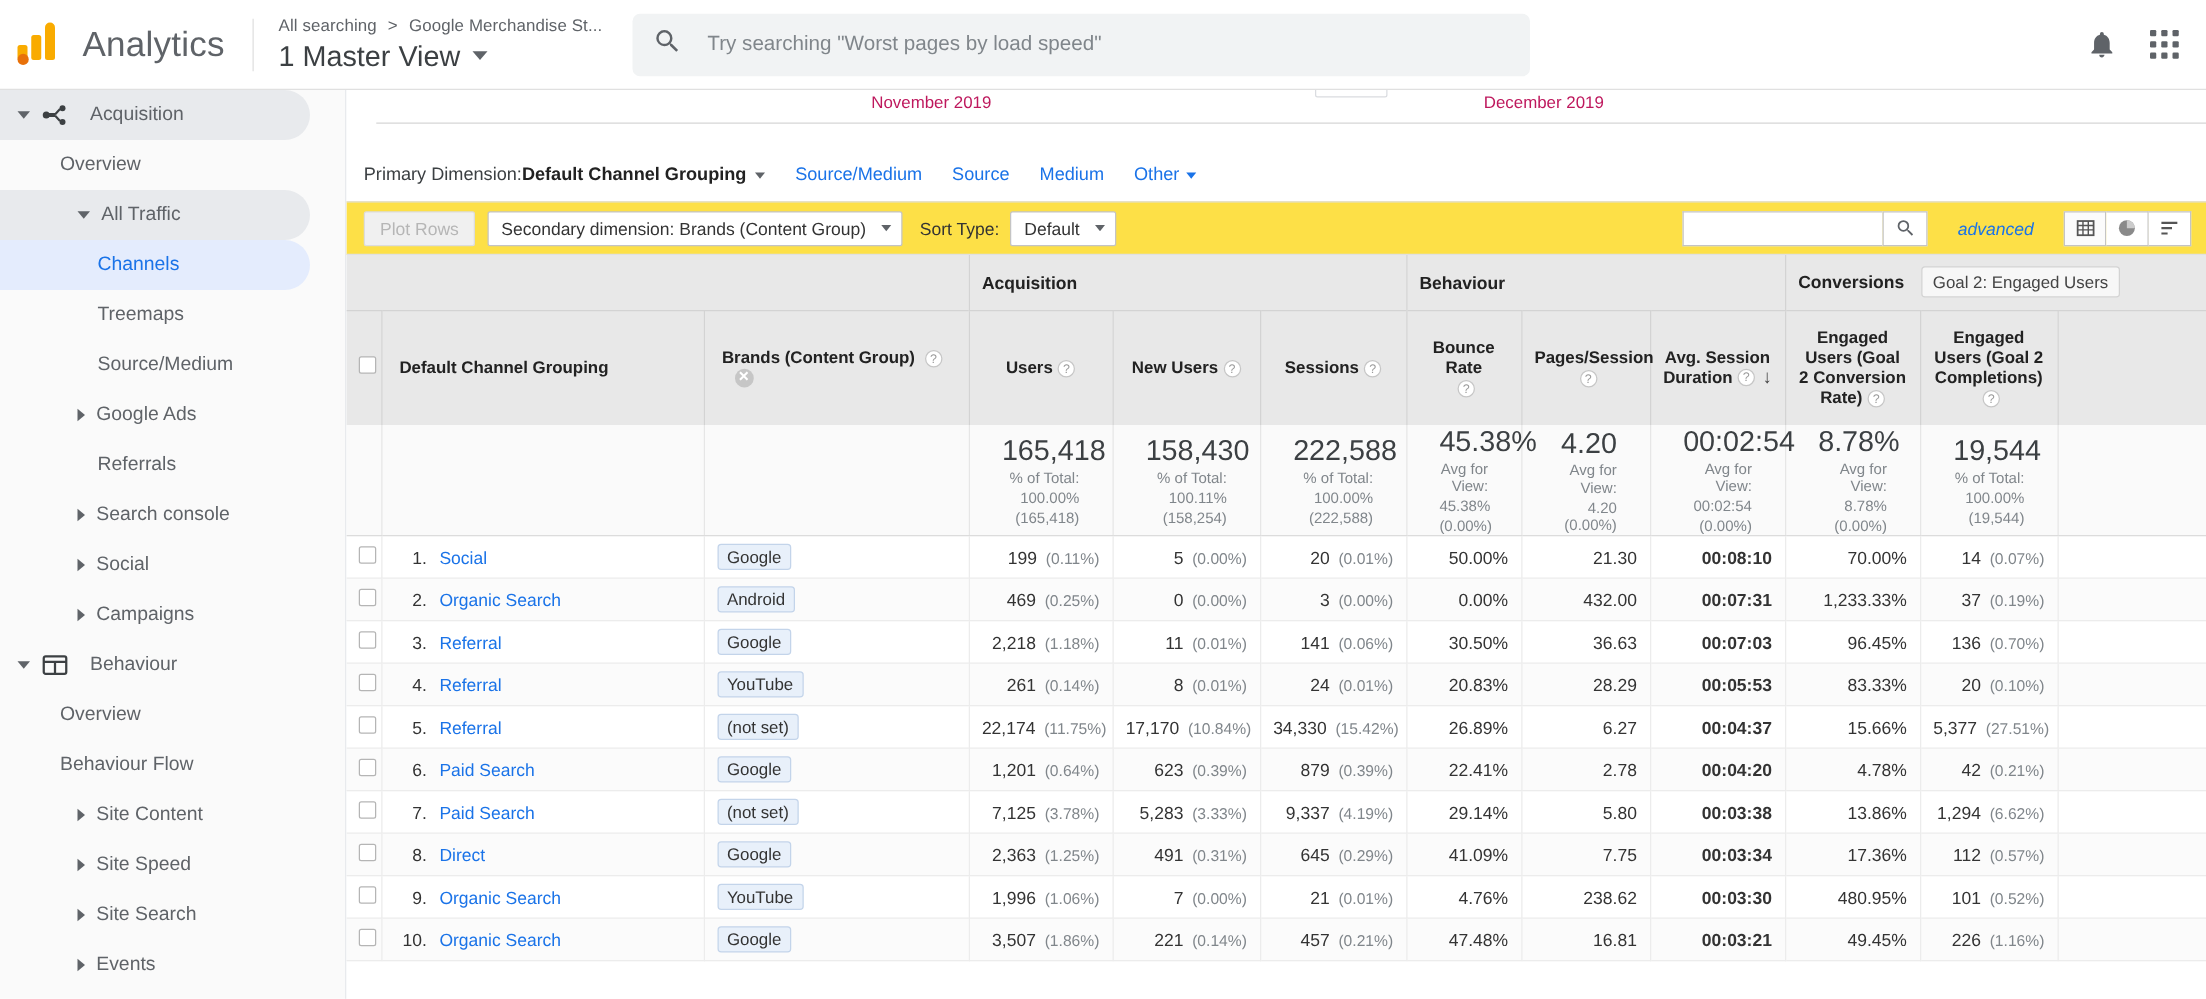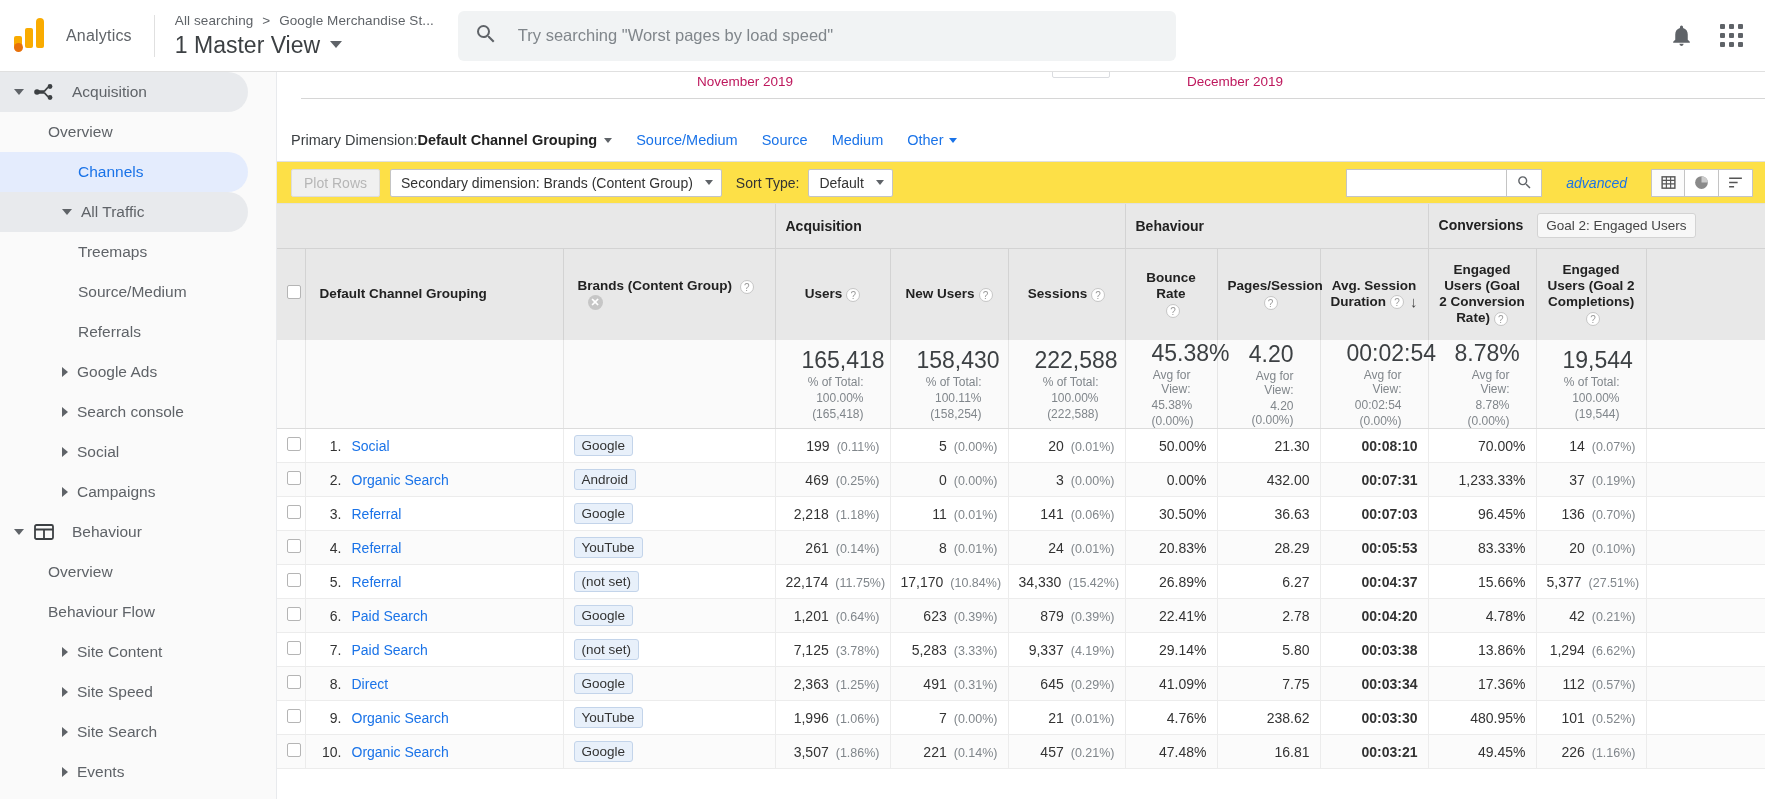--- a/index.html
+++ b/index.html
@@ -21,21 +21,21 @@
     display: flex; align-items: center;
     z-index: 30;
   }
   .ga-logo { margin-left: 12px; width: 40px; height: 40px; position: relative; }
   .ga-logo .b1, .ga-logo .b2, .ga-logo .b3 { position: absolute; bottom: 8px; border-radius: 2px; }
   .ga-logo .b1 { left: 2px; width: 8px; height: 12px; background: #f9ab00; }
   .ga-logo .b2 { left: 13px; width: 8px; height: 20px; background: #f9ab00; }
   .ga-logo .b3 { left: 24px; width: 8px; height: 30px; background: #f9ab00; border-radius: 4px 4px 2px 2px;}
   .ga-logo .dot { position: absolute; left: 2px; bottom: 4px; width: 9px; height: 9px; border-radius: 50%; background: #e8710a; }
   .brand-text {
-    font-size: 16px; color: #5f6368; margin-left: 14px;
+    font-size: 28px; color: #5f6368; margin-left: 14px;
     font-weight: 400; letter-spacing: .2px;
   }
   .vdiv { width: 1px; height: 42px; background: #e0e0e0; margin: 0 20px 0 22px; }
   .acct { display: flex; flex-direction: column; justify-content: center; }
   .acct-crumb { font-size: 13.5px; color: #5f6368; line-height: 18px; letter-spacing: .1px; }
   .acct-crumb .sep { margin: 0 5px; }
   .acct-view { font-size: 23px; color: #3c4043; line-height: 30px; display: flex; align-items: center; }
   .caret-dn {
     display:inline-block; margin-left: 10px;
     border-left: 6px solid transparent; border-right: 6px solid transparent;
@@ -294,41 +294,41 @@
         <path d="M7 11.2h5M7 12.8h5M12 11.6l4-4.4M12 12.4l4 4.4" stroke="#3c4043" stroke-width="1.7" fill="none"></path>
       </svg>
     </span>
     <span>Acquisition</span>
   </div>
 
   <div class="nav-item lvl2">
     <span>Overview</span>
   </div>
 
-  <div class="nav-item lvl3 active">
-    <span>Channels</span>
-  </div>
-
   <div class="nav-item lvl2 expandable open">
     <span class="tri down"></span>
     <span>All Traffic</span>
   </div>
+
+  <div class="nav-item lvl3 active">
+    <span>Channels</span>
+  </div>
   <div class="nav-item lvl3">
     <span>Treemaps</span>
   </div>
   <div class="nav-item lvl3">
     <span>Source/Medium</span>
   </div>
+  <div class="nav-item lvl2 expandable">
+    <span class="tri"></span>
+    <span>Google Ads</span>
+  </div>
+
   <div class="nav-item lvl3">
     <span>Referrals</span>
-  </div>
-
-  <div class="nav-item lvl2 expandable">
-    <span class="tri"></span>
-    <span>Google Ads</span>
   </div>
   <div class="nav-item lvl2 expandable">
     <span class="tri"></span>
     <span>Search console</span>
   </div>
   <div class="nav-item lvl2 expandable">
     <span class="tri"></span>
     <span>Social</span>
   </div>
   <div class="nav-item lvl2 expandable">

